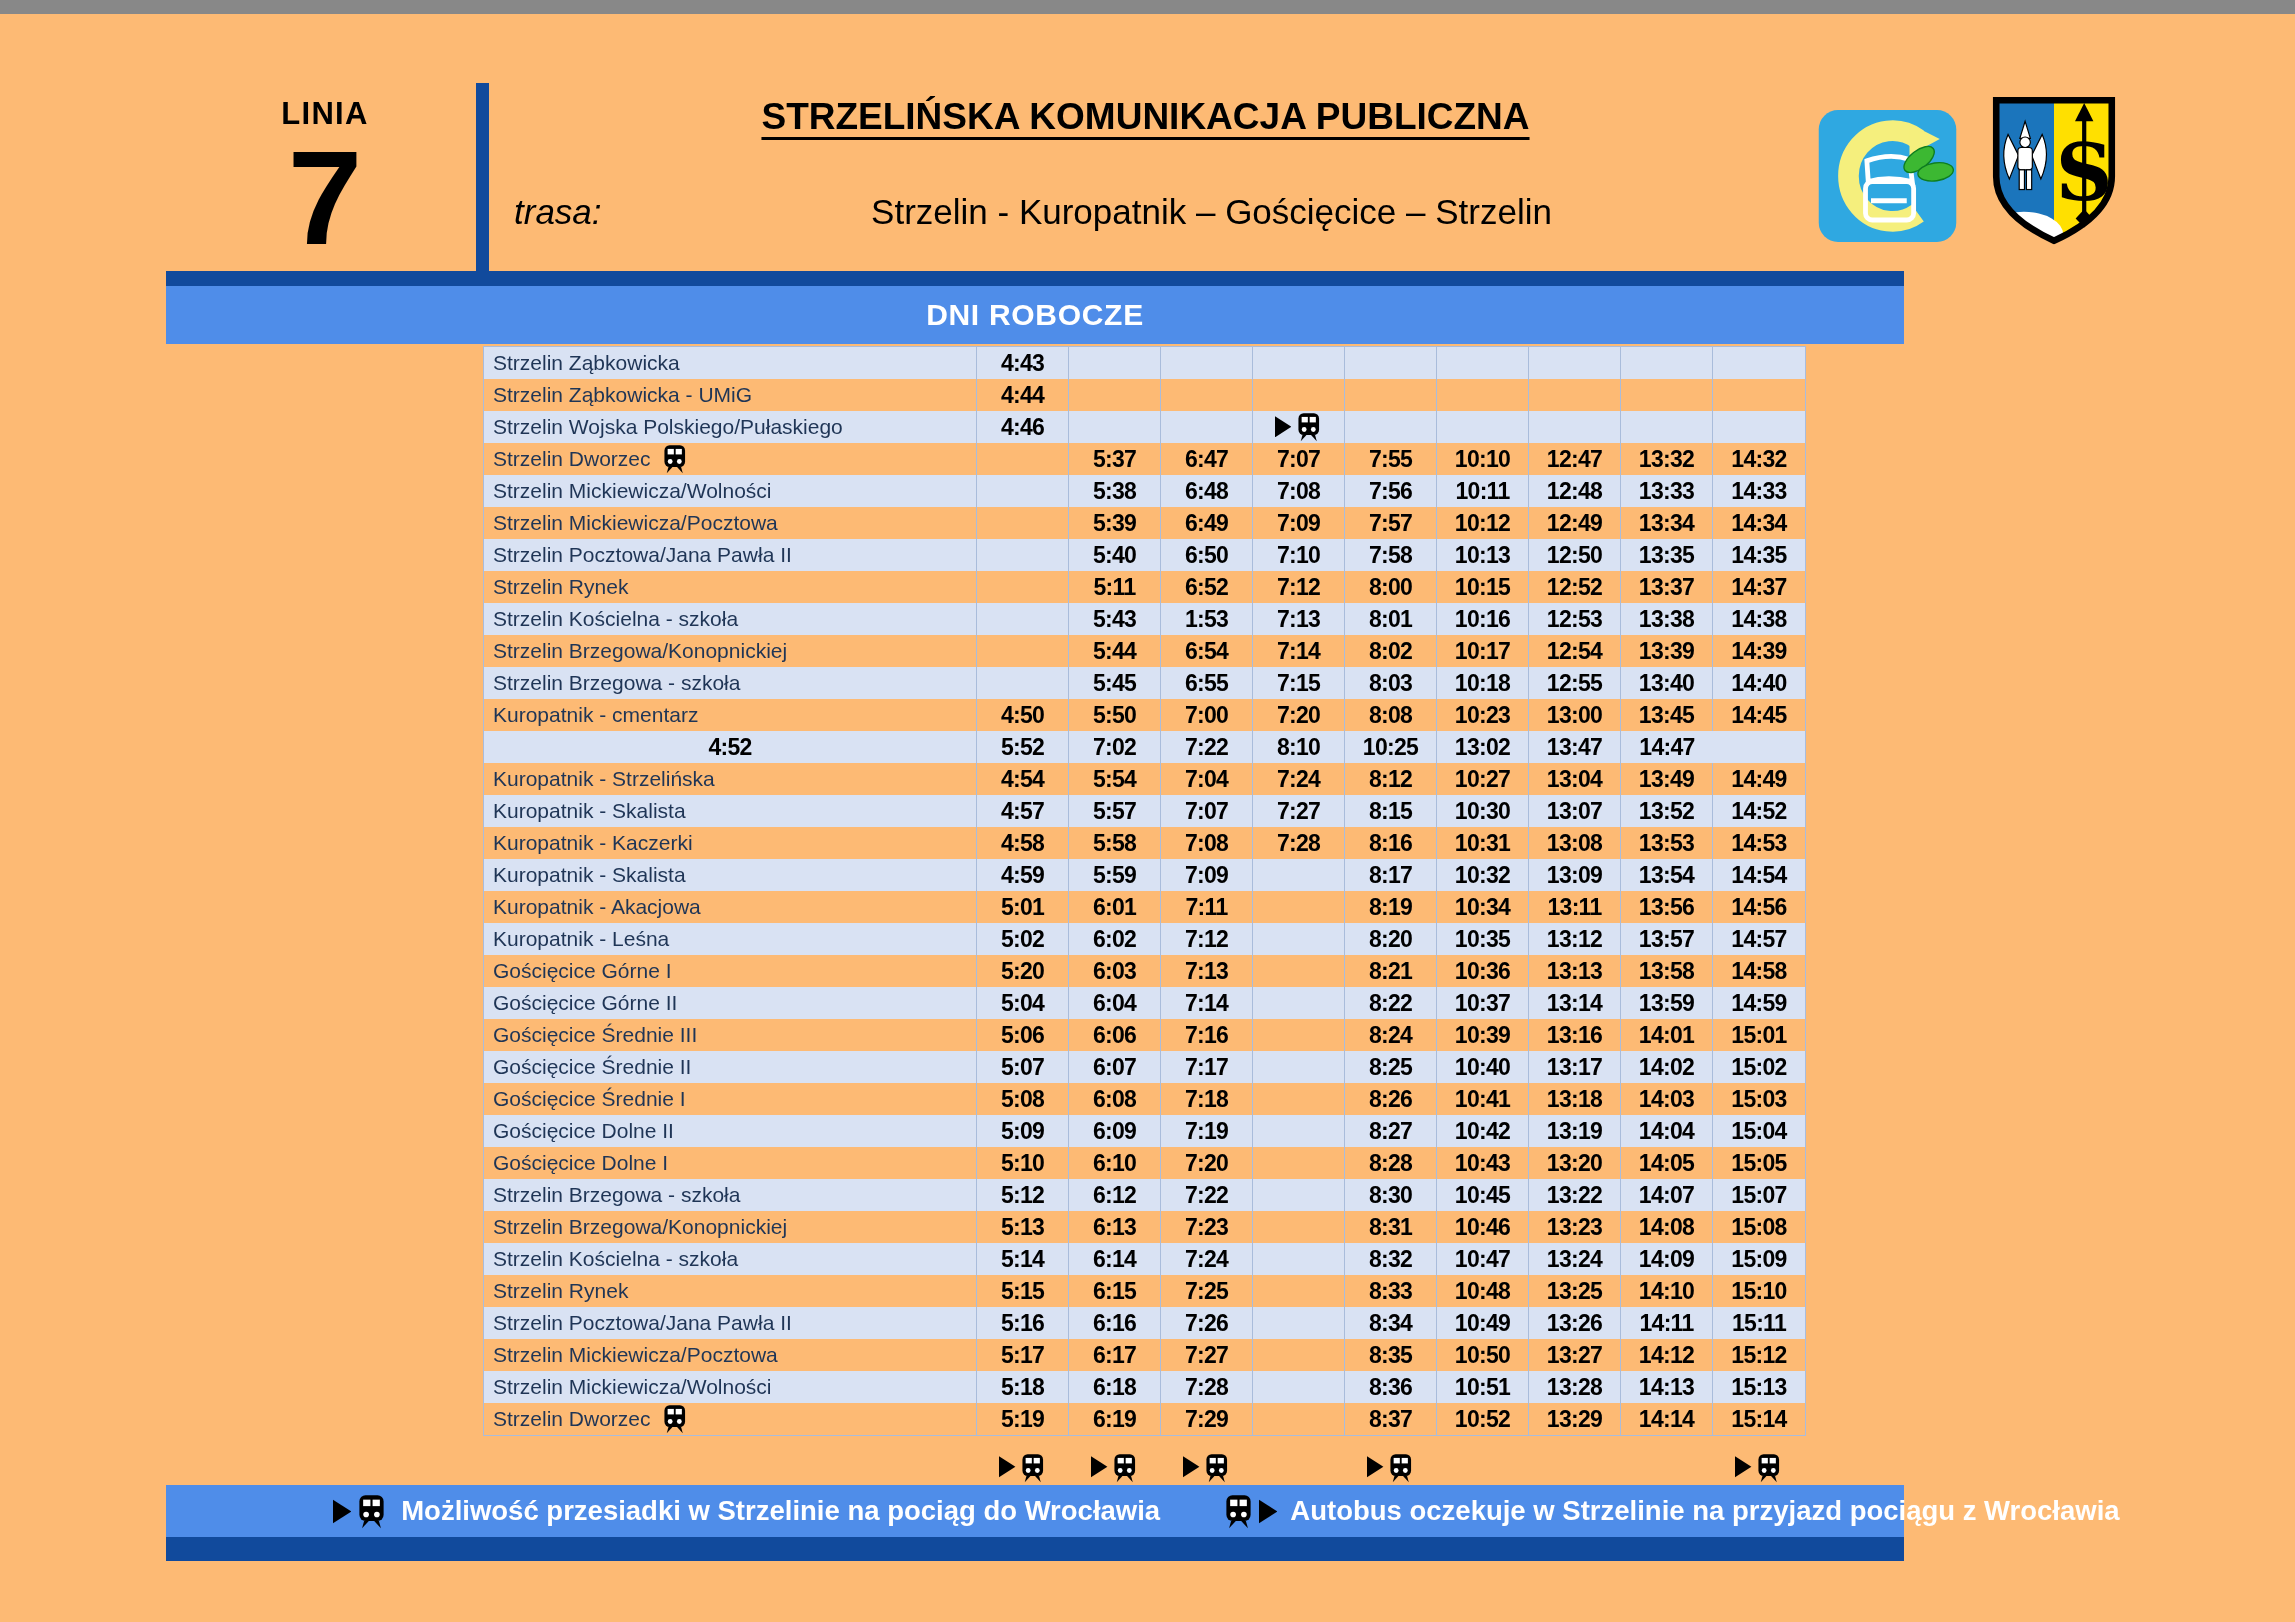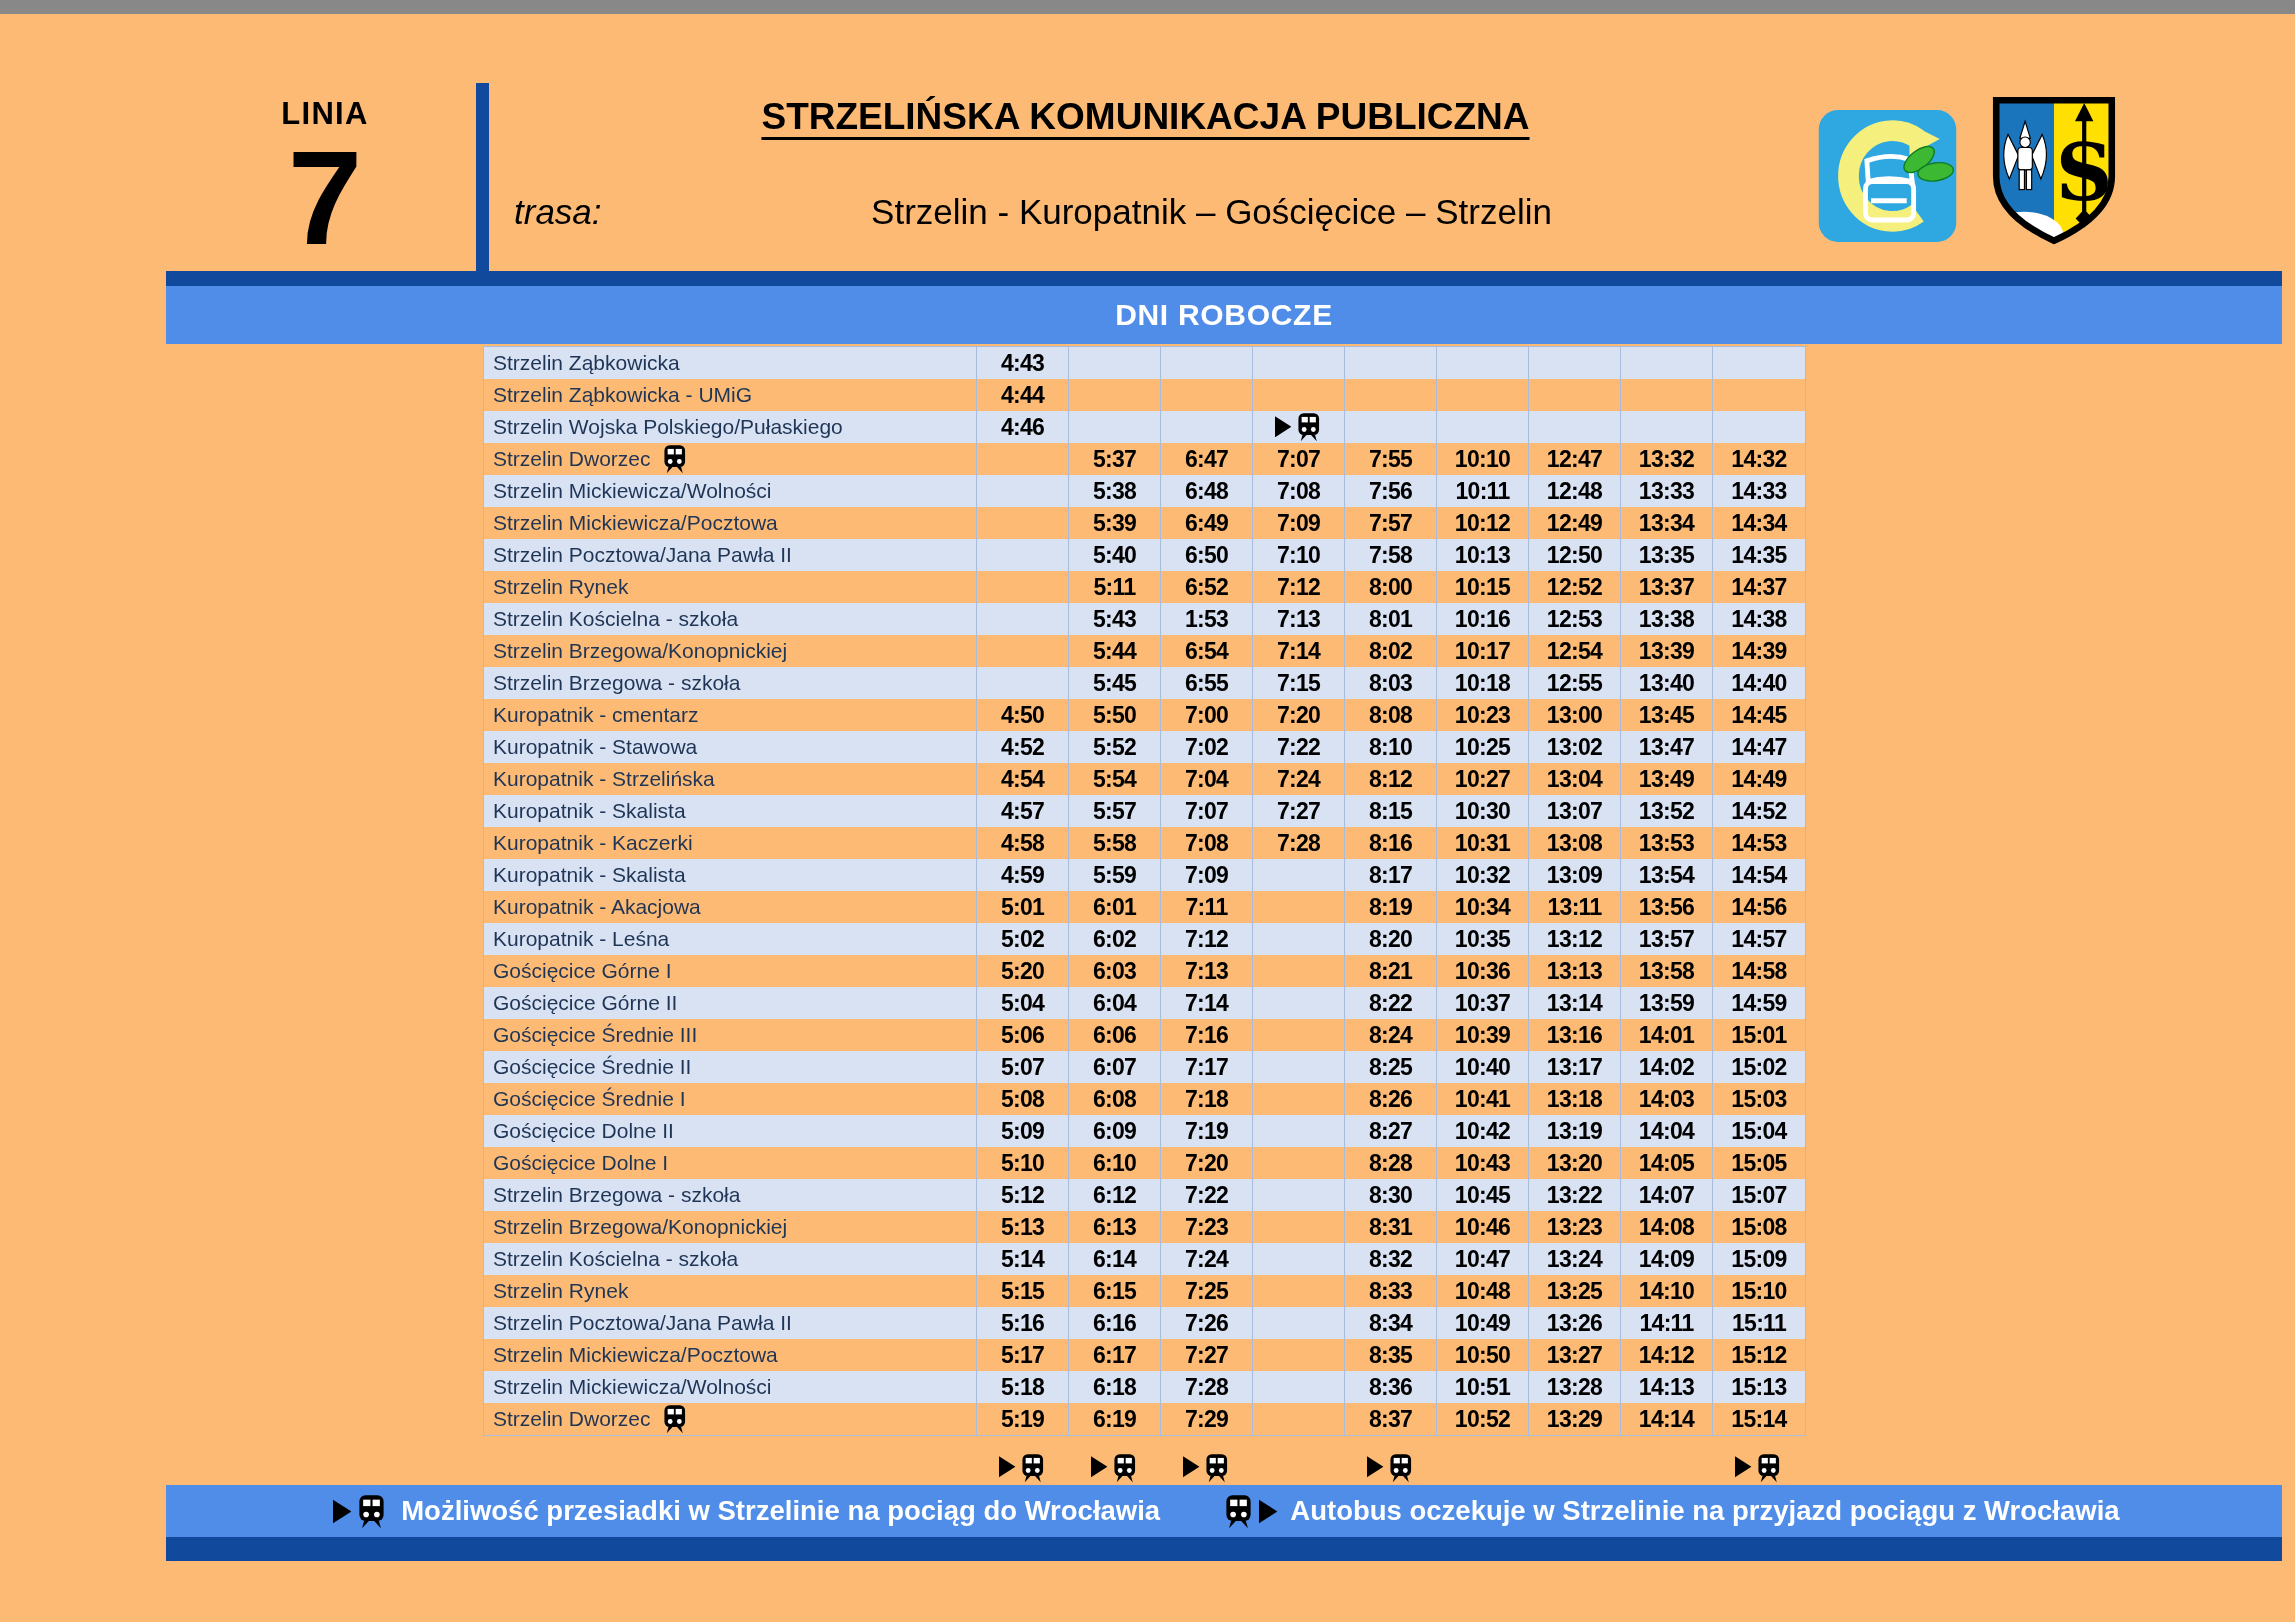--- a/index.html
+++ b/index.html
@@ -1,21 +1,21 @@
 <!DOCTYPE html>
 <html style="--banner_blue: #4F8DE9; --dark_blue: #114A9C; --row_shade: #D9E2F3; --grid_line: #A9BCDB; --stop_text: #1F3556; --logo_azure: #2FA8E1; --logo_yellow: #F5EF7D; --leaf_green: #3CB832; --shield_blue: #1B75BC; --shield_yellow: #FFE000;font-size:10.5px"><head>
 <meta charset="utf-8">
 <style>
   * { box-sizing: border-box; margin: 0; padding: 0; }
   html,body { background:#888; }
   #page {
     position: relative; width: 2295px; height: 1623px; background:#fdba74;
     font-family: "Liberation Sans", sans-serif; overflow: hidden; margin:14px auto;
   }
-  .band { position:absolute; left:166px; width:2116px; }
+  .band { position:absolute; left:166px; width:1738px; }
   #band-top-dark    { top:257px;  height:15px; background:var(--dark_blue); }
   #band-bottom-dark { top:1523px; height:24px; background:var(--dark_blue); }
   #vbar { position:absolute; left:476px; top:69px; width:13px; height:189px; background:var(--dark_blue); }
 
   #linia       { position:absolute; left:243px; top:82px; width:164px; text-align:center;
                  font-size:31px; font-weight:bold; letter-spacing:1.3px; color:#000; }
   #line-number { position:absolute; left:243px; top:117px; width:164px; text-align:center;
                  font-size:134px; font-weight:bold; line-height:1; color:#000; }
   #title  { position:absolute; left:589px; top:82px; width:1113px; text-align:center;
             font-size:37px; font-weight:bold; color:#000;
@@ -304,23 +304,20 @@
         <div class="cell time-cell">5:50</div>
         <div class="cell time-cell">7:00</div>
         <div class="cell time-cell">7:20</div>
         <div class="cell time-cell">8:08</div>
         <div class="cell time-cell">10:23</div>
         <div class="cell time-cell">13:00</div>
         <div class="cell time-cell">13:45</div>
         <div class="cell time-cell">14:45</div>
       </div>
       <div class="t-row shaded">
-        <div class="cell name-cell">
-          <span>Kuropatnik - Stawowa</span>
-        </div>
         <div class="cell time-cell">4:52</div>
         <div class="cell time-cell">5:52</div>
         <div class="cell time-cell">7:02</div>
         <div class="cell time-cell">7:22</div>
         <div class="cell time-cell">8:10</div>
         <div class="cell time-cell">10:25</div>
         <div class="cell time-cell">13:02</div>
         <div class="cell time-cell">13:47</div>
         <div class="cell time-cell">14:47</div>
       </div>

